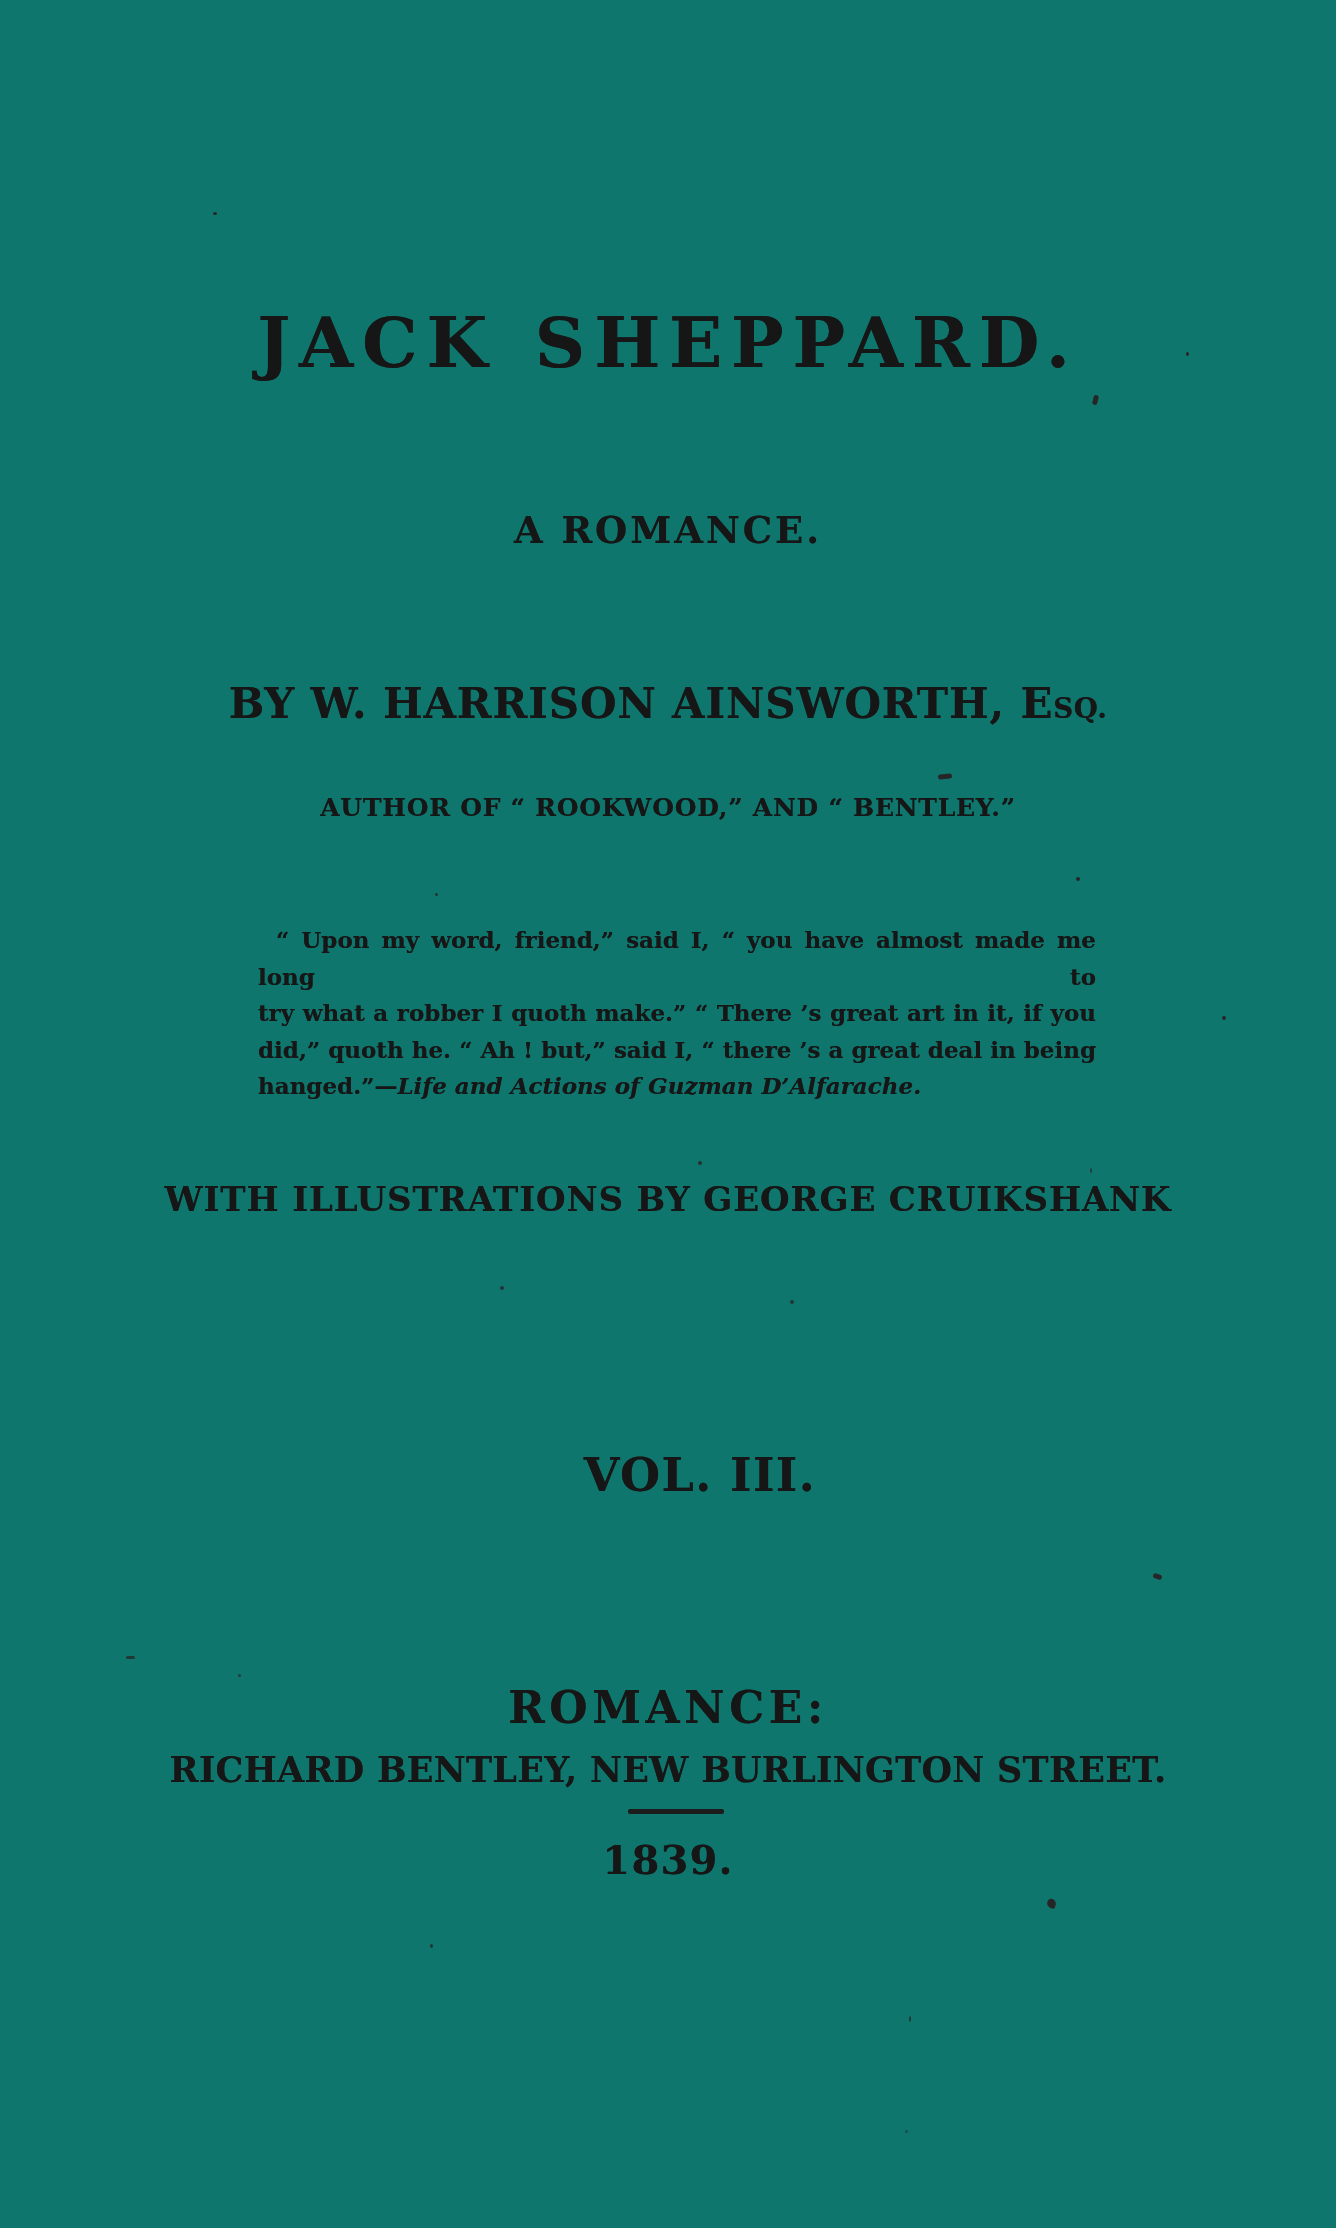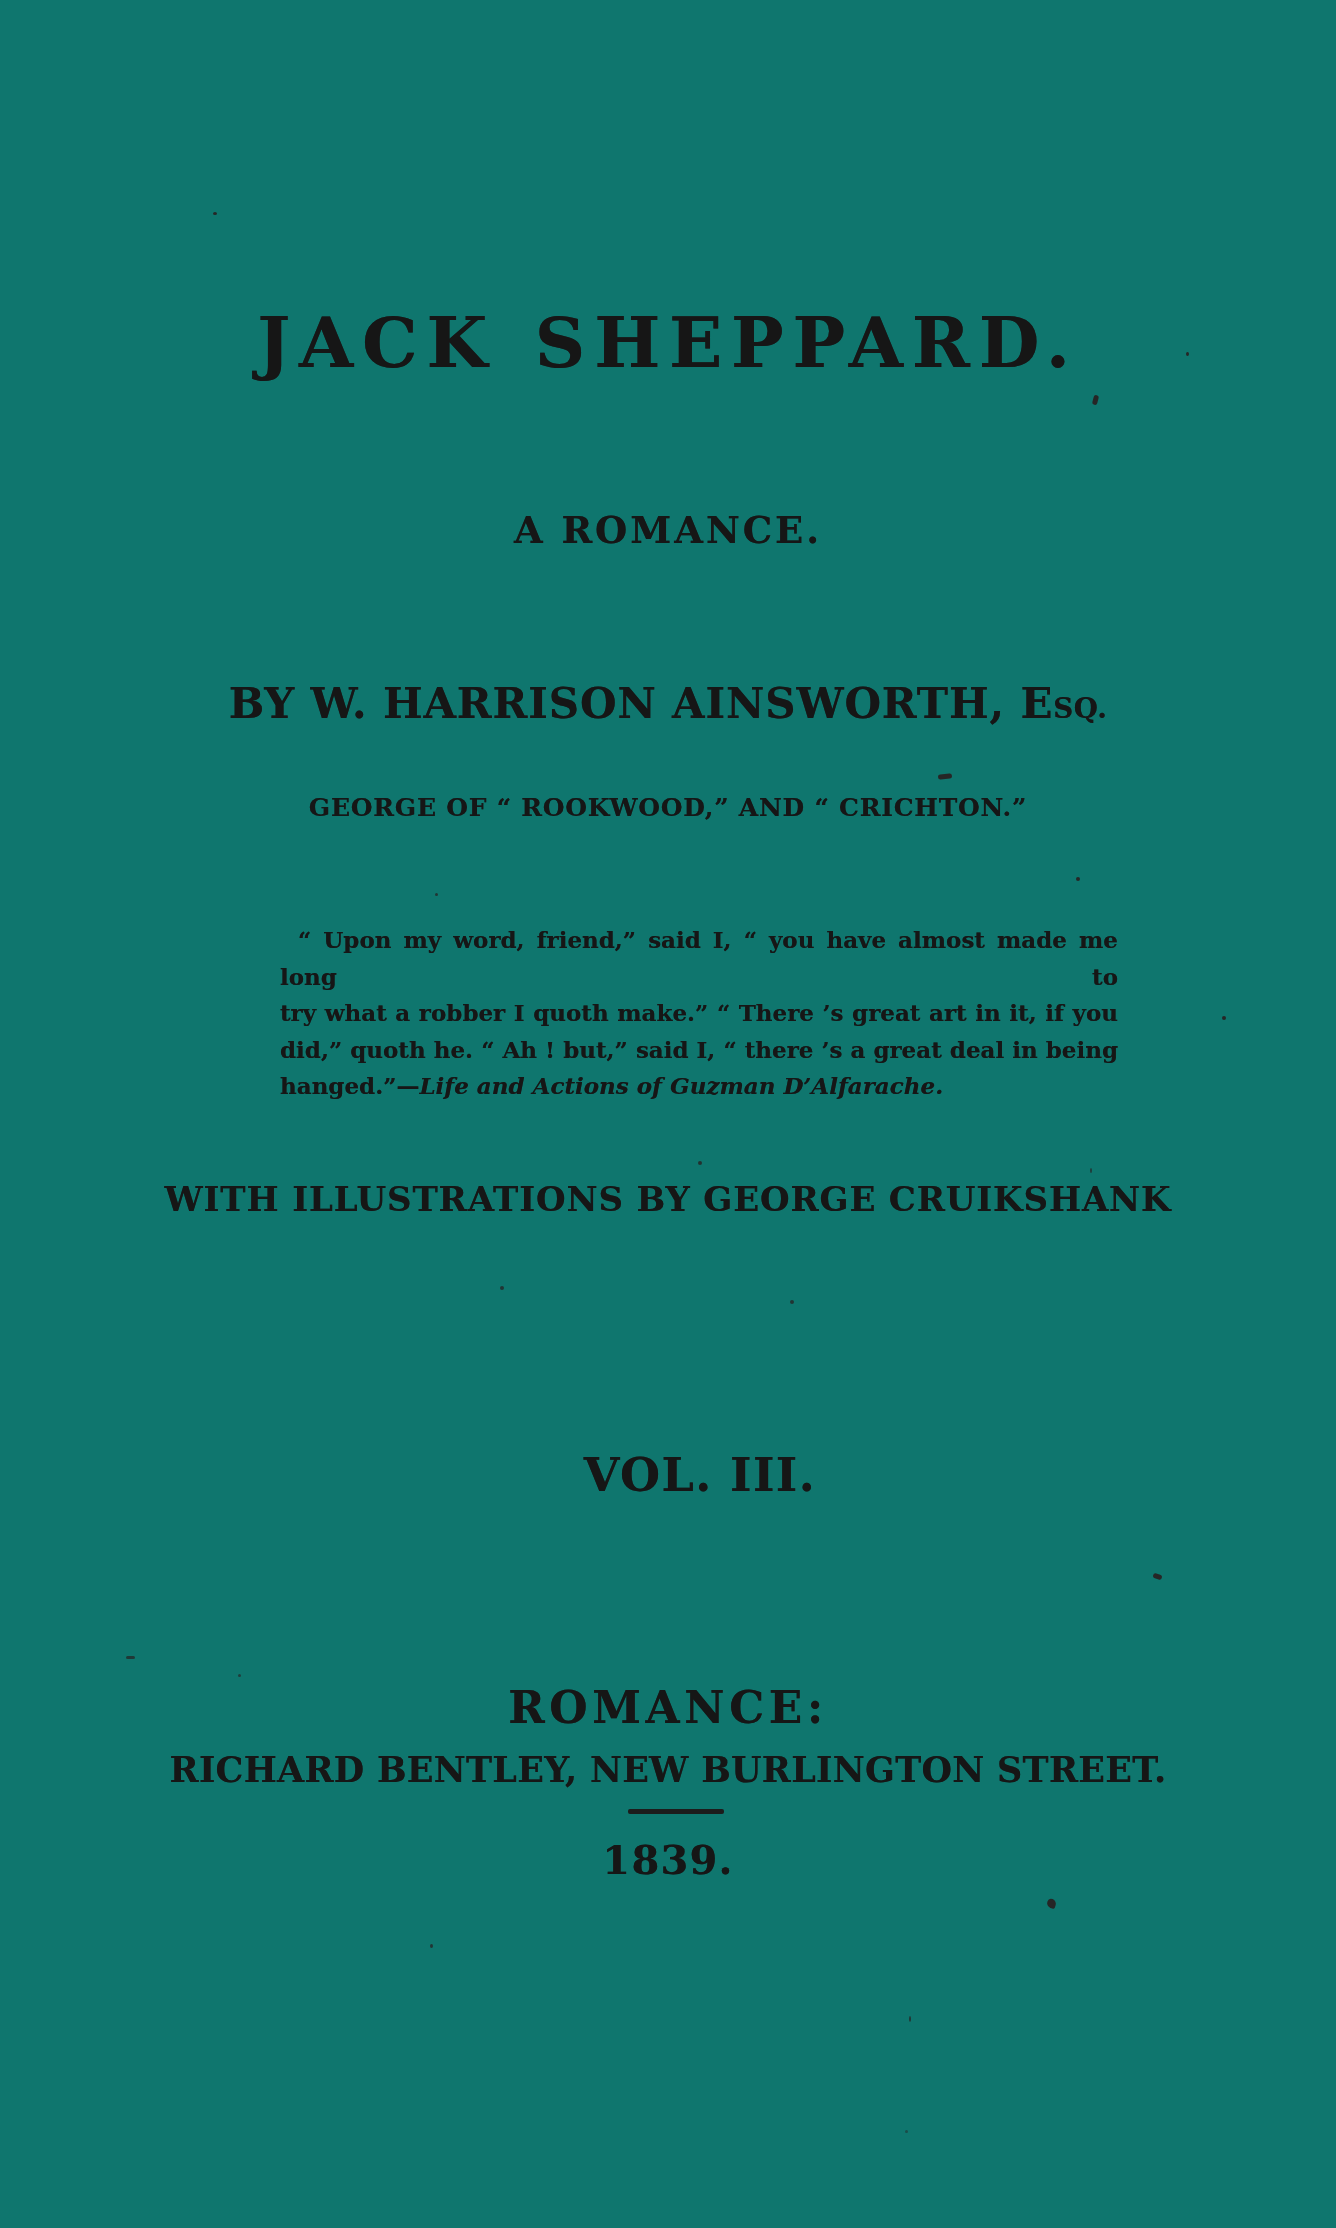--- a/index.html
+++ b/index.html
@@ -21,21 +21,20 @@
   }
   .title     {top:308px; font-size:70px; letter-spacing:.125em; word-spacing:.08em;}
   .subtitle  {top:512px; font-size:37px; letter-spacing:.08em;}
   .byline    {top:683px; font-size:42px; letter-spacing:.02em;}
   .byline .sc{font-size:.66em; letter-spacing:.02em;}
   .credit    {top:795px; font-size:25px; letter-spacing:.03em;}
   .epigraph{
     position:absolute;top:922px;left:258px;width:838px;
     font-size:23px;line-height:36.6px;font-weight:700;
     text-shadow:0 0 0.5px rgba(25,25,25,.7);
-    margin-left:22px;
   }
   .ep{text-align:justify;text-align-last:justify;}
   .ep.first{text-indent:18px;}
   .ep-last{text-align:left;}
   .ep-last .cite{font-style:italic;}
   .illus     {top:1182px; font-size:34px; letter-spacing:.025em;}
   .volumes   {top:1346px; font-size:36px; letter-spacing:.035em;}
   .volno     {top:1452px; font-size:46px; letter-spacing:.03em;margin-left:32px;}
   .city      {top:1686px; font-size:44px; letter-spacing:.105em;}
   .publisher {top:1752px; font-size:35px; letter-spacing:.008em;}
@@ -50,21 +49,21 @@
 <body>
 
 <div class="page">
 
   <div class="line title">JACK SHEPPARD.</div>
 
   <div class="line subtitle">A ROMANCE.</div>
 
   <div class="line byline"><span>BY W. HARRISON AINSWORTH, E</span><span class="sc">SQ.</span></div>
 
-  <div class="line credit">GEORGE OF “ ROOKWOOD,” AND “ CRICHTON.”</div>
+  <div class="line credit">AUTHOR OF “ ROOKWOOD,” AND “ BENTLEY.”</div>
 
   <div class="epigraph">
     <div class="ep first">“ Upon my word, friend,” said I, “ you have almost made me long to</div>
     <div class="ep">try what a robber I quoth make.” “ There ’s great art in it, if you</div>
     <div class="ep">did,” quoth he. “ Ah ! but,” said I, “ there ’s a great deal in being</div>
     <div class="ep-last"><span>hanged.”—</span><span class="cite">Life and Actions of Guzman D’Alfarache.</span></div>
   </div>
 
   <div class="line illus">WITH ILLUSTRATIONS BY GEORGE CRUIKSHANK</div>
 

